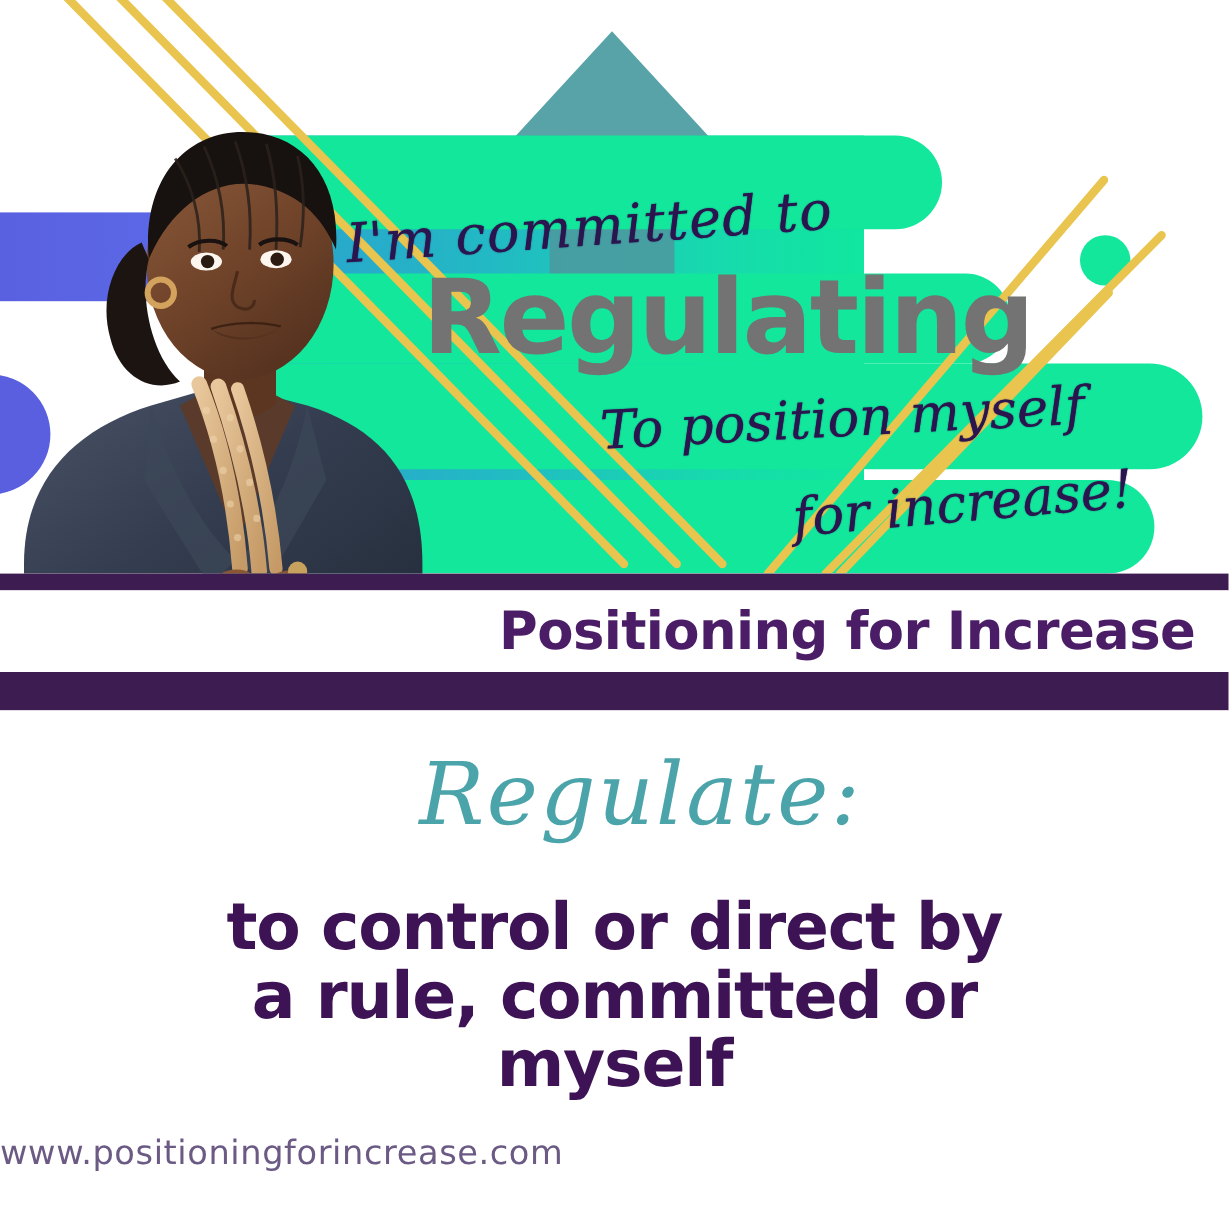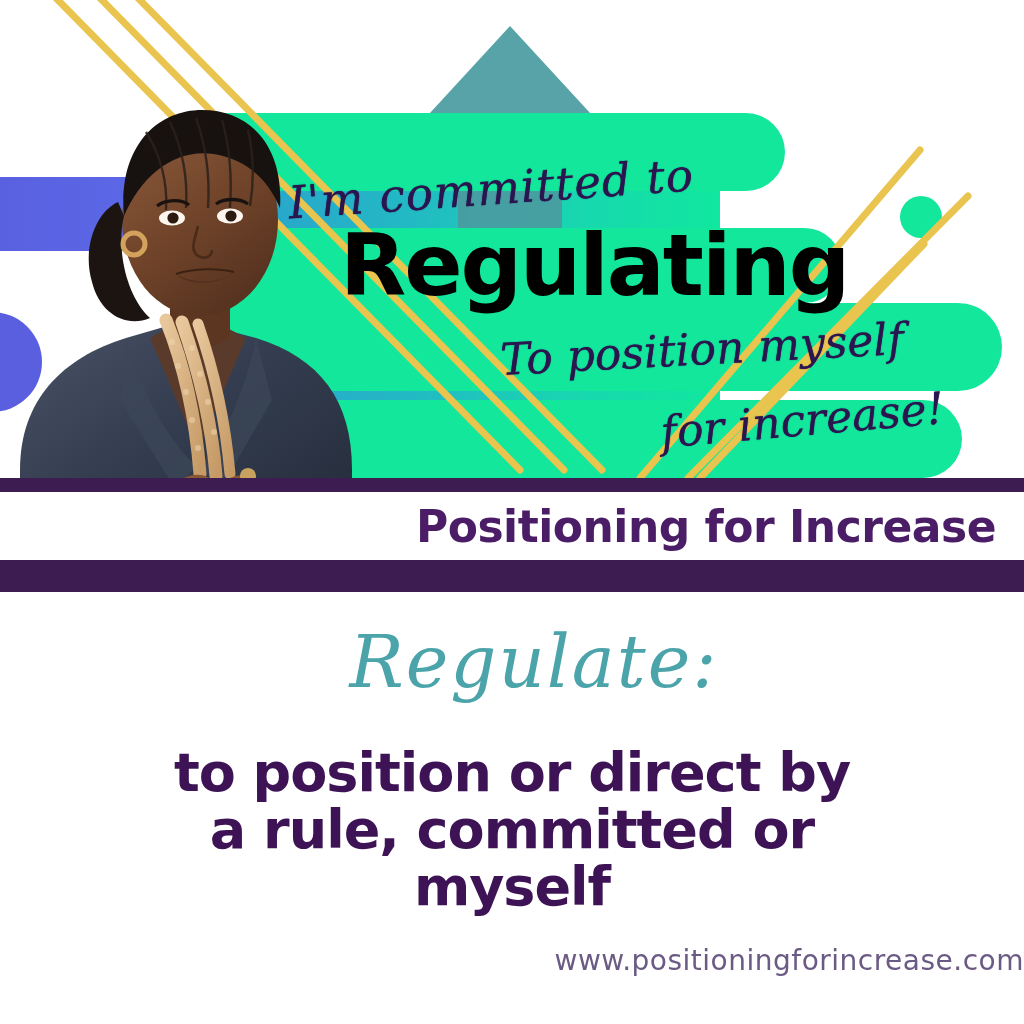--- a/index.html
+++ b/index.html
@@ -58,23 +58,23 @@
   .script-top {
     position:absolute; left:288px; top:162px; width:420px;
     font-family:"DejaVu Serif", serif;
     font-style:italic; font-weight:400;
     font-size:45px; color:#2a154f;
     letter-spacing:1px;
     transform:rotate(-4deg);
     text-shadow:0 0 1px #2a154f;
   }
   .headline {
-    position:absolute; left:340px; top:222px;
-    font-family:"DejaVu Sans", sans-serif;
-    font-weight:700; font-size:86px; color:#000000;
+    position:absolute; left:352px; top:222px;
+    font-family:"DejaVu Sans", sans-serif;
+    font-weight:700; font-size:86px; color:#737373;
     letter-spacing:-2px; line-height:1;text-align:right;
   }
   .script-mid {
     position:absolute; left:500px; top:322px; width:460px;
     font-family:"DejaVu Serif", serif;
     font-style:italic; font-size:44px; color:#2a154f;
     transform:rotate(-3deg);
     text-shadow:0 0 1px #2a154f;
   }
   .script-low {
@@ -122,21 +122,21 @@
   }
   .definition {
     position:absolute; left:112px; top:152px; width:800px;
     text-align:center;
     font-family:"DejaVu Sans", sans-serif;
     font-weight:700; font-size:54px; line-height:1.06;
     color:#3d1355; letter-spacing:-1px;
   }
   .site-url {
     position:absolute; left:0; top:352px; width:1024px;
-    text-align:right;
+    text-align:left;
     font-family:"DejaVu Sans", sans-serif;
     font-weight:400; font-size:28px;
     color:#6b5b84; letter-spacing:0.5px;
   }
 </style>
 </head>
 <body>
 
 <div id="canvas">
 
@@ -259,21 +259,21 @@
 
   <div class="rule-top"></div>
   <div class="banner-white"></div>
   <div class="banner-title">Positioning for Increase</div>
   <div class="rule-bottom"></div>
 
   <div class="body-zone">
     <div class="regulate-script">Regulate:</div>
 
     <div class="definition">
-      <div>to position or direct by</div>
+      <div>to control or direct by</div>
       <div>a rule, committed or</div>
       <div>myself</div>
     </div>
 
     <div class="site-url">www.positioningforincrease.com</div>
   </div>
 
 </div>
 
 </body></html>

